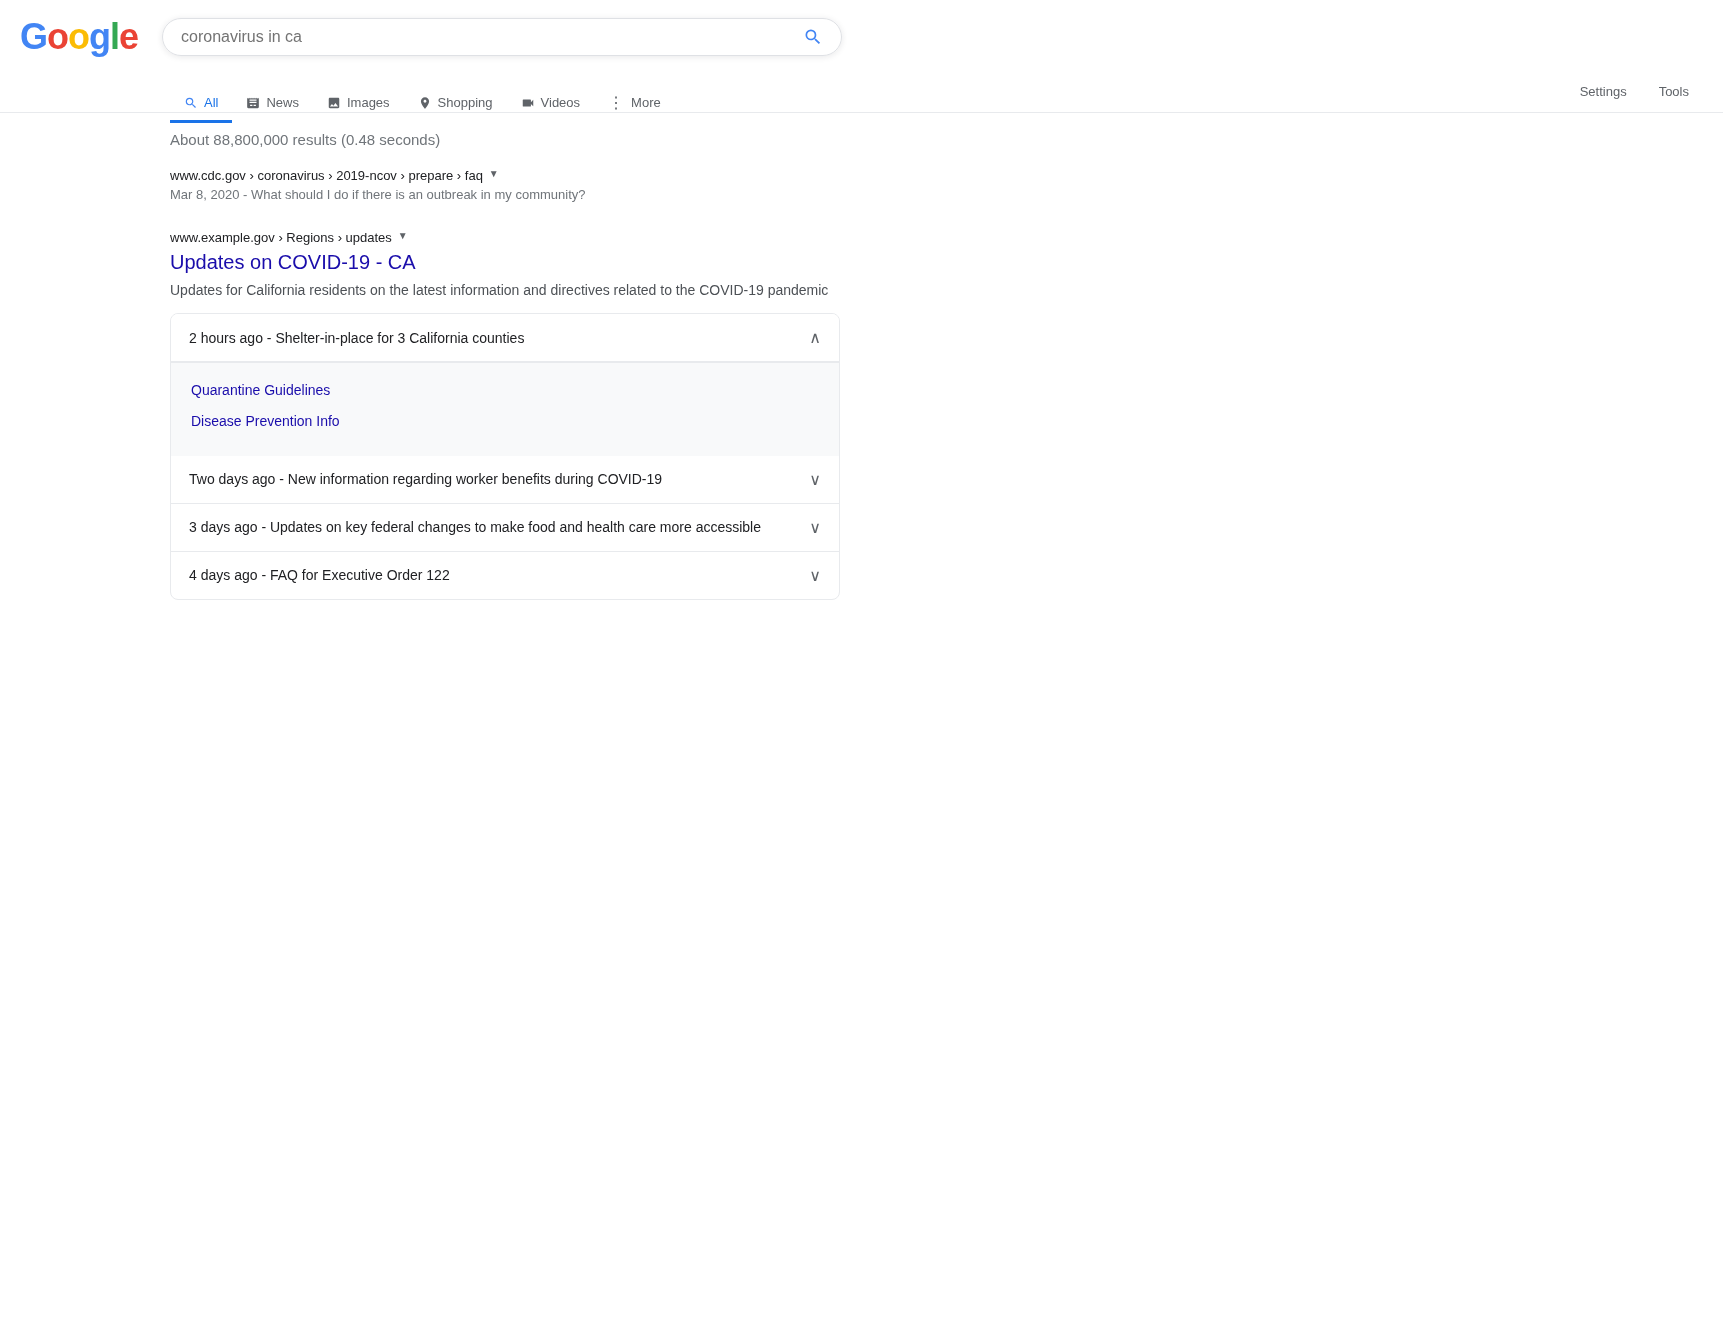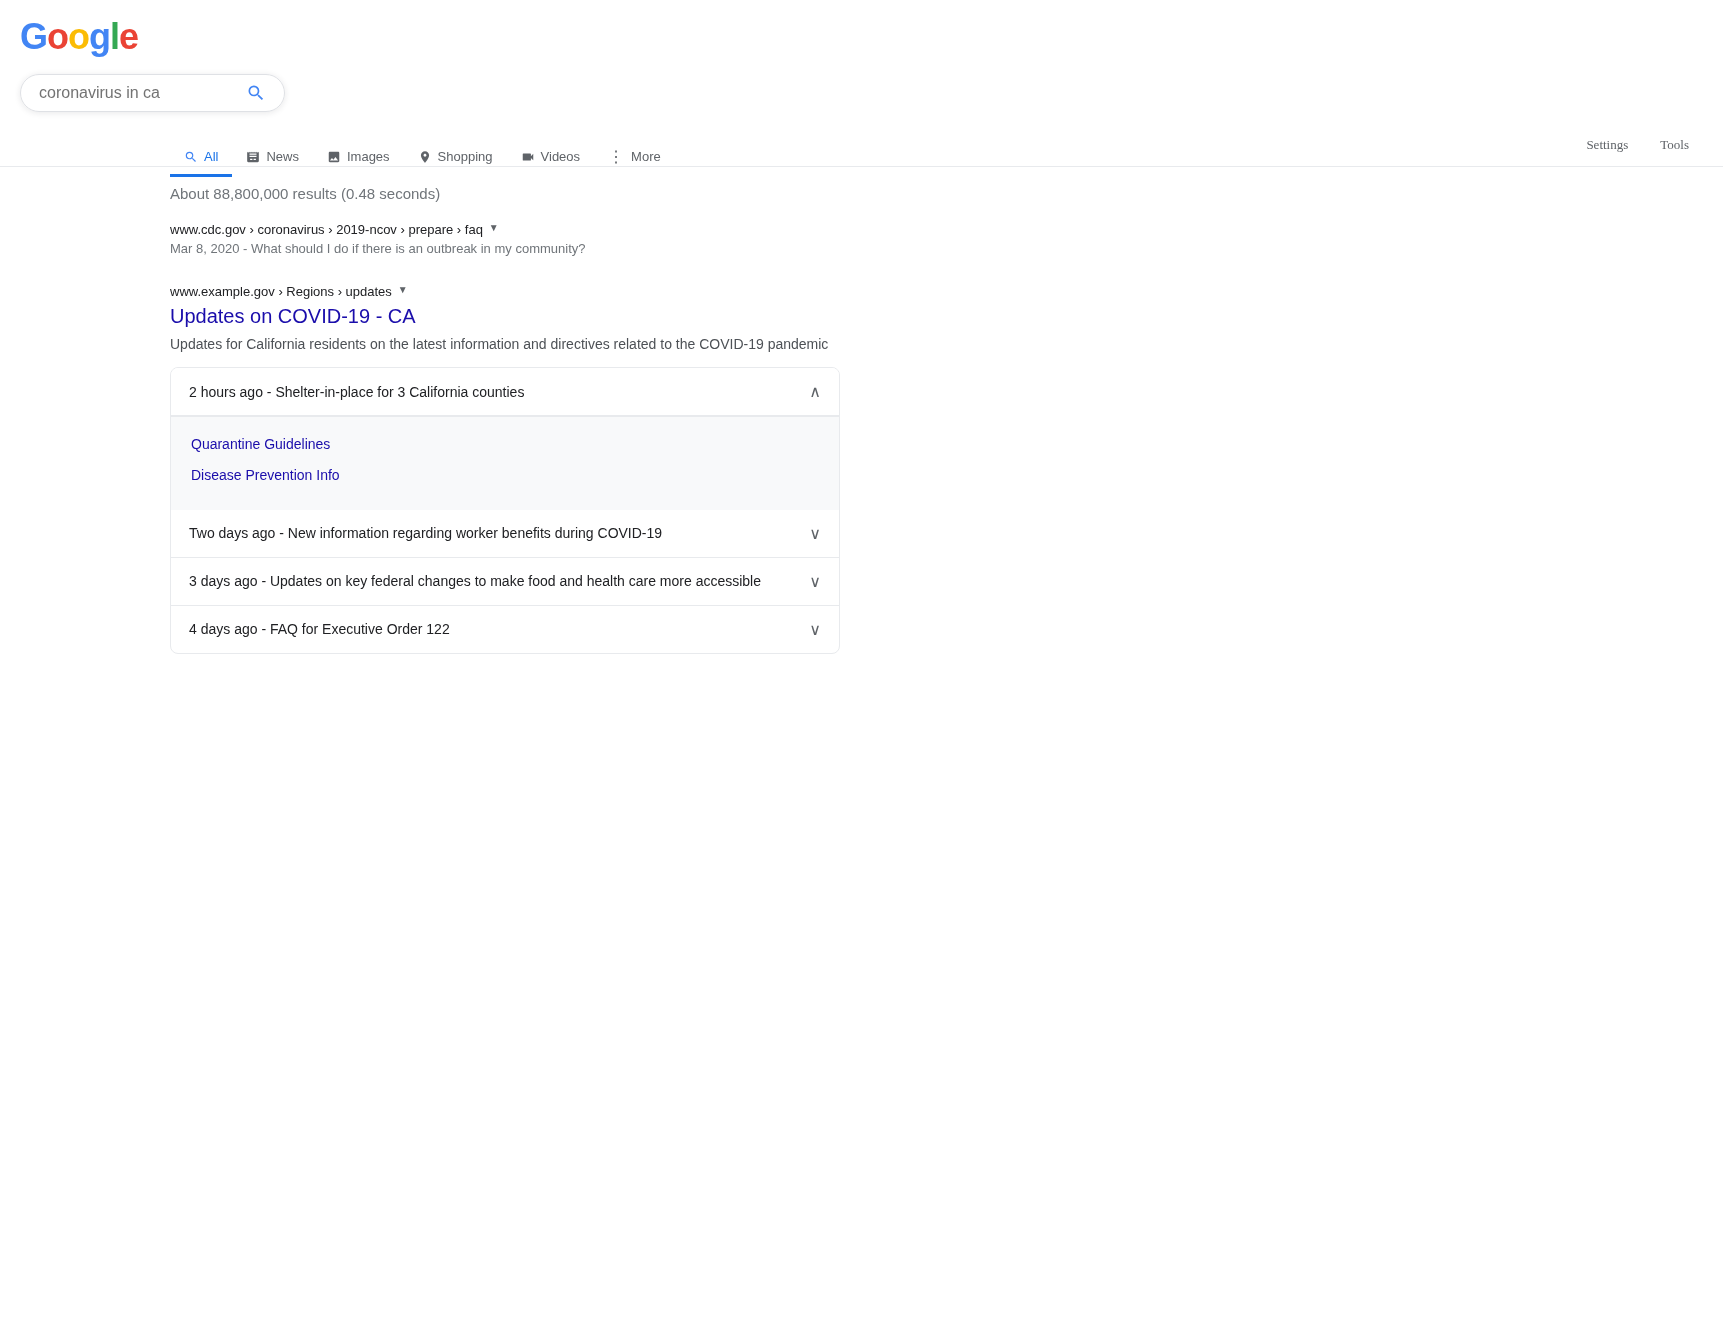--- a/index.html
+++ b/index.html
@@ -6,24 +6,23 @@
     body {
       font-family: Arial, sans-serif;
       background: #fff;
       color: #202124;
       font-size: 14px;
     }
 
     
     .header {
       display: flex;
-      align-items: flex-start;
+      align-items: center;
       padding: 16px 20px 0 20px;
       gap: 16px;
-      flex-direction: column;
     }
 
     .google-logo {
       font-size: 36px;
       font-weight: bold;
       letter-spacing: -1px;
       user-select: none;
       flex-shrink: 0;
       margin-right: 8px;
     }
@@ -93,21 +92,20 @@
     }
     .nav-icon {
       font-size: 14px;
       display: flex;
       align-items: center;
     }
     .nav-spacer { flex: 1; }
     .nav-right {
       display: flex;
       gap: 4px;
-      font-family: Liberation Serif, serif;
     }
     .nav-right-item {
       padding: 10px 14px;
       font-size: 13px;
       color: #5f6368;
       cursor: pointer;
     }
 
     
     .results-area {

